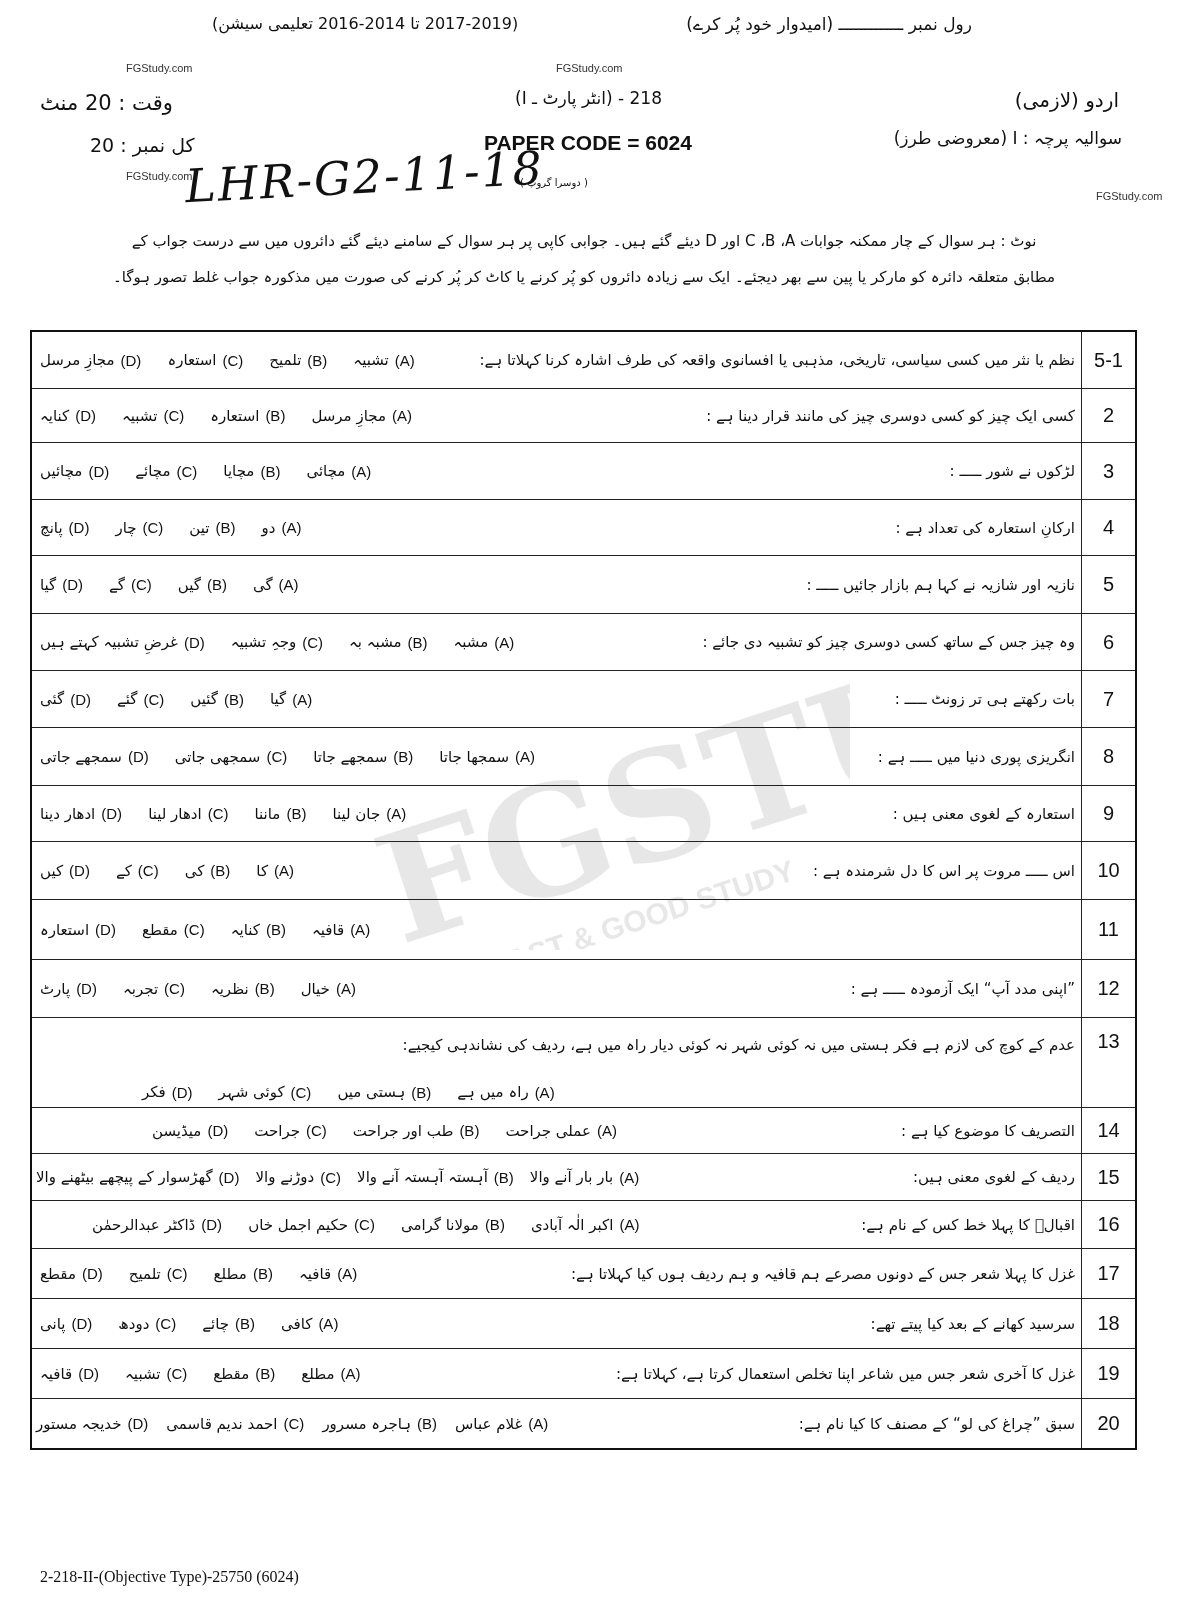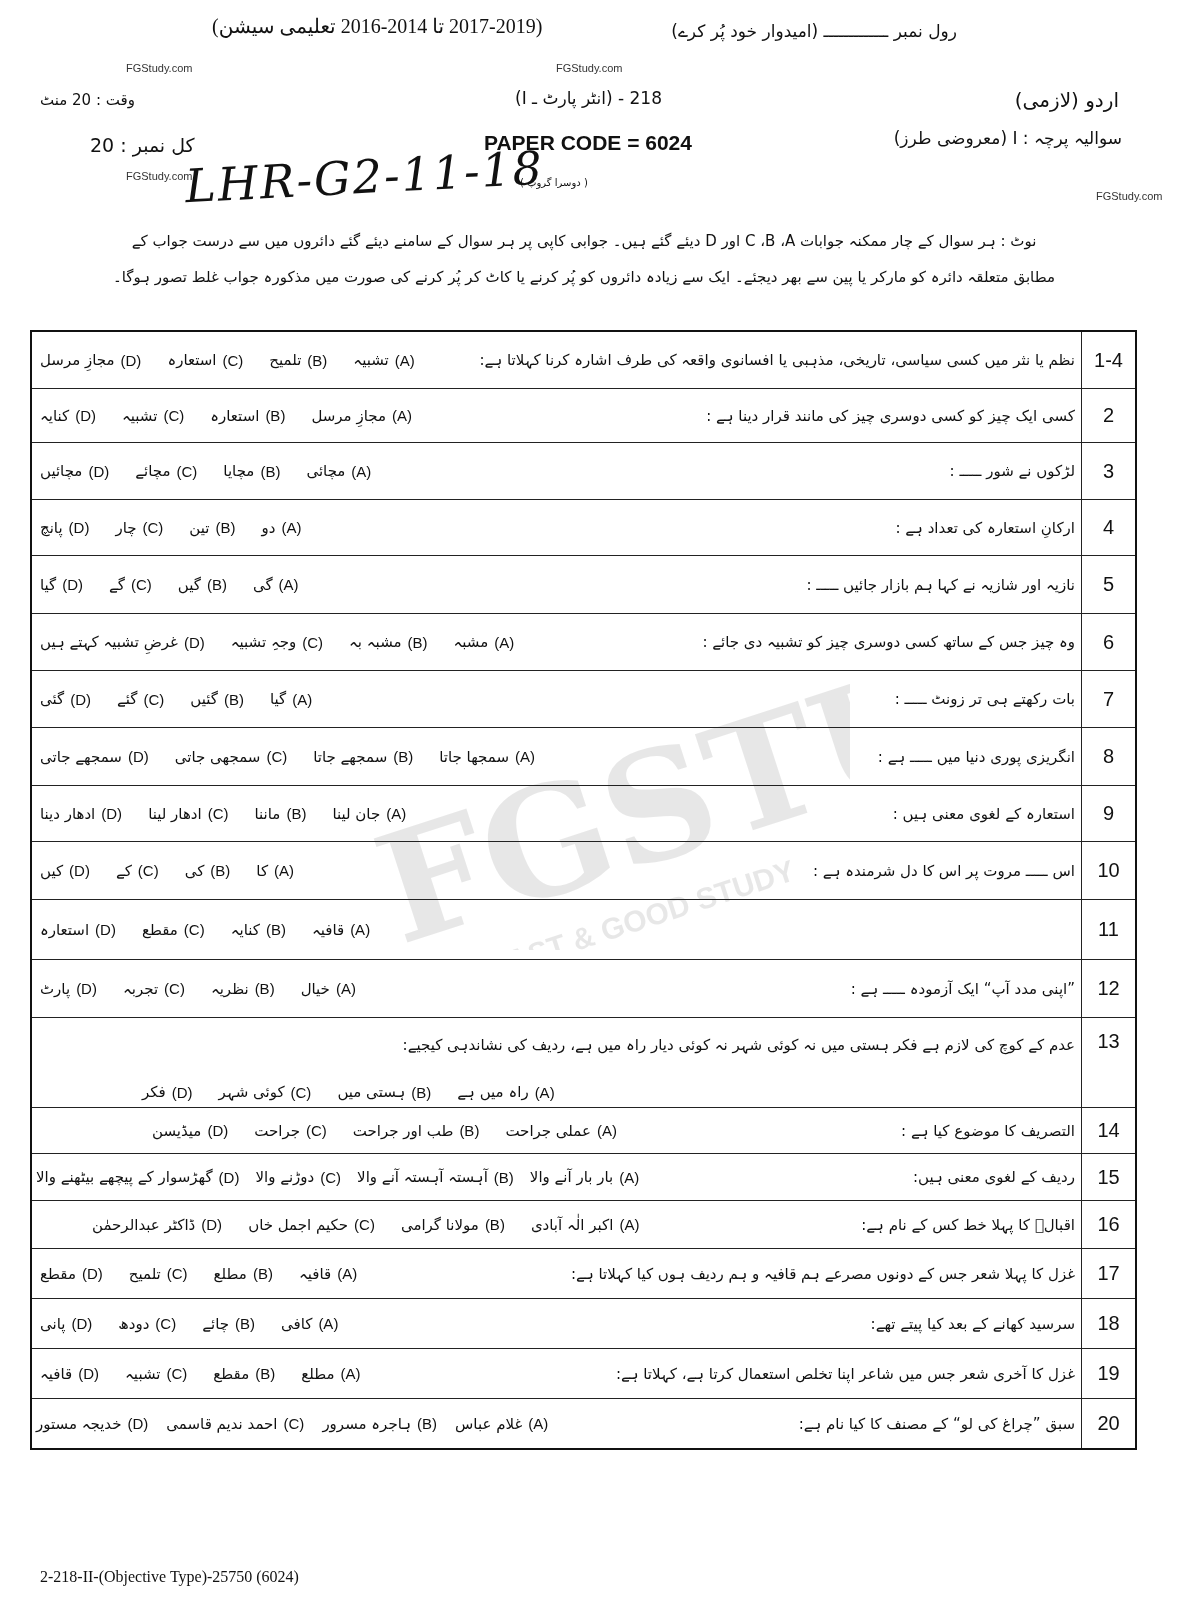--- a/index.html
+++ b/index.html
@@ -6,28 +6,28 @@
   body {
     width: 1177px; height: 1597px; position: relative; overflow: hidden;
     font-family: "DejaVu Sans", sans-serif; color: #111;
   }
   .abs { position: absolute; white-space: nowrap; }
   .ur { font-family: "DejaVu Sans", sans-serif; direction: rtl; unicode-bidi: plaintext; }
   .lat { font-family: "Liberation Sans", sans-serif; }
   .wm-small { font-family: "Liberation Sans", sans-serif; font-size: 11px; color: #333; padding-left: 36px; }
 
   
-  .h-session { top: 14px; left: 212px; font-size: 20px; font-family: Liberation Serif, serif; }
-  .h-roll { top: 14px; right: 220px; font-size: 17px; margin-top: 7px; }
+  .h-session { top: 14px; left: 212px; font-size: 16px; }
+  .h-roll { top: 14px; right: 205px; font-size: 17px; }
   .h-urdu-title { top: 88px; right: 58px; font-size: 20px; }
   .h-part { top: 88px; left: 515px; font-size: 17px; }
   .h-papercode { top: 131px; left: 484px; font-size: 21px; font-weight: bold; }
   .h-paper-type { top: 128px; right: 55px; font-size: 17px; }
   .h-group { top: 177px; left: 520px; font-size: 10px; }
-  .h-time { top: 91px; left: 40px; font-size: 15px; text-align: right; }
+  .h-time { top: 91px; left: 40px; font-size: 21px; text-align: right; }
   .h-marks { top: 134px; left: 90px; font-size: 19px; }
   .h-handwritten {
     top: 150px; left: 185px; font-size: 46px; font-style: italic;
     font-family: "DejaVu Serif", serif; transform: rotate(-3deg); letter-spacing: 2px;
   }
 
   .note { right: 48px; font-size: 15px; width: 1090px; text-align: center; direction: rtl; white-space: normal; }
   .note1 { top: 232px; }
   .note2 { top: 268px; }
 
@@ -83,21 +83,21 @@
 <div class="abs note note2">مطابق متعلقہ دائرہ کو مارکر یا پین سے بھر دیجئے۔ ایک سے زیادہ دائروں کو پُر کرنے یا کاٹ کر پُر کرنے کی صورت میں مذکورہ جواب غلط تصور ہوگا۔</div>
 
 <svg class="watermark" viewBox="0 0 520 270">
   <text x="40" y="200" font-family="DejaVu Serif, serif" font-size="150" font-weight="bold" fill="#000" transform="rotate(-18 260 135)">FGSTUDY</text>
   <text x="120" y="260" font-family="Liberation Sans, sans-serif" font-size="30" font-weight="bold" fill="#000" transform="rotate(-18 260 135)">FAST &amp; GOOD STUDY</text>
 </svg>
 
 <div class="table">
 
   <div class="row" style="height:56px">
-    <div class="qnum">1-4</div>
+    <div class="qnum">5-1</div>
     <div class="qbody">
       <div class="qtext ur">نظم یا نثر میں کسی سیاسی، تاریخی، مذہبی یا افسانوی واقعہ کی طرف اشارہ کرنا کہلاتا ہے:</div>
       <div class="opts">
         <span class="opt">
             <span class="lbl">(A)</span>
             <span class="val">تشبیہ</span>
           </span>
         <span class="opt">
             <span class="lbl">(B)</span>
             <span class="val">تلمیح</span>

